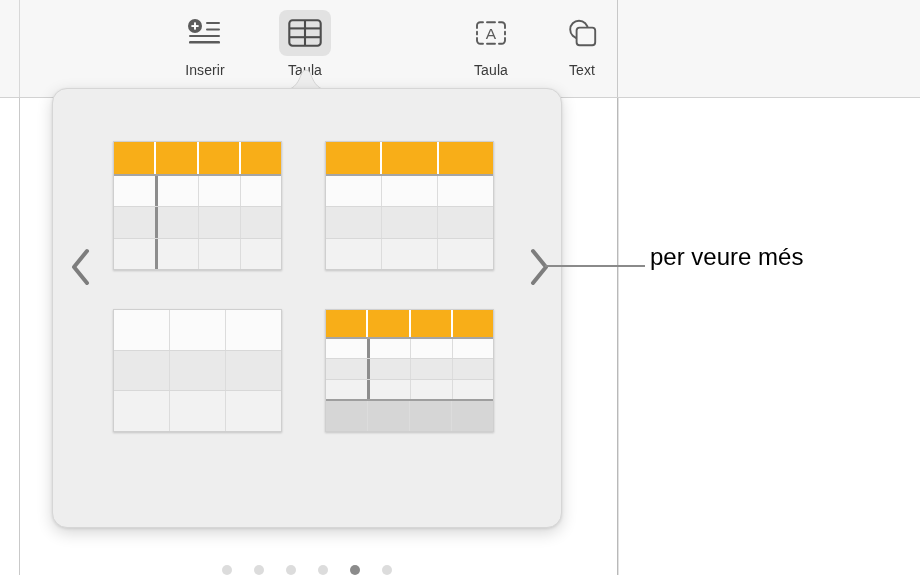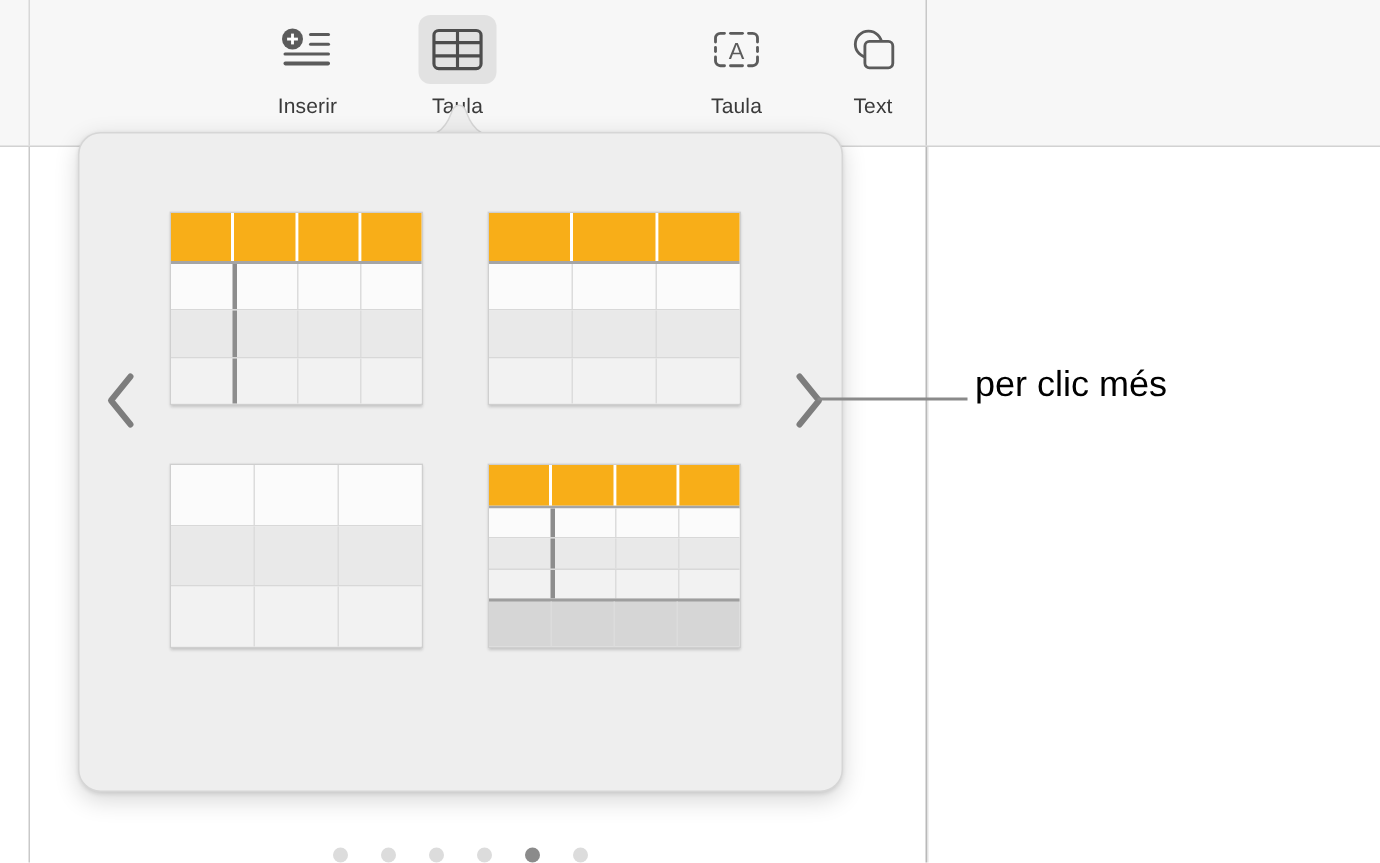--- a/index.html
+++ b/index.html
@@ -335,16 +335,16 @@
         <span class="dot"></span>
         <span class="dot active"></span>
         <span class="dot"></span>
       </div>
 
     </div>
   </div>
 
   <div id="callout-line"></div>
   <div id="callout-text">
-    <span class="cl">per clic més</span>
+    <span class="cl">per veure més</span>
   </div>
 
 </div>
 
 </body></html>

